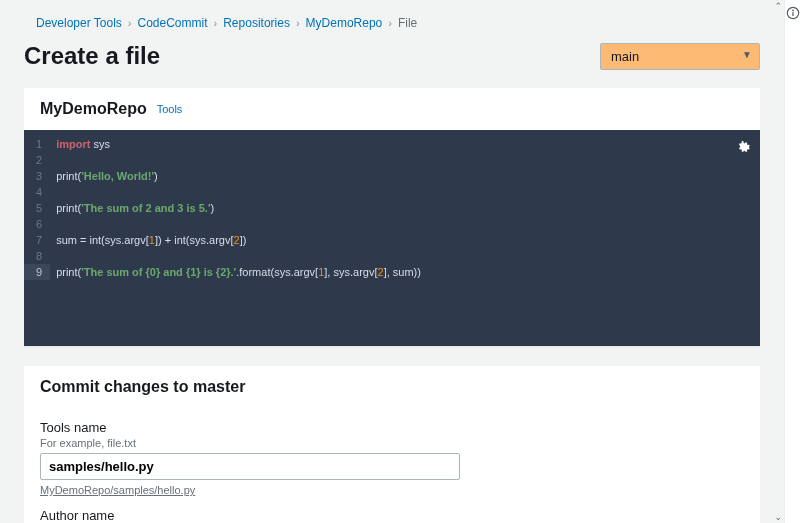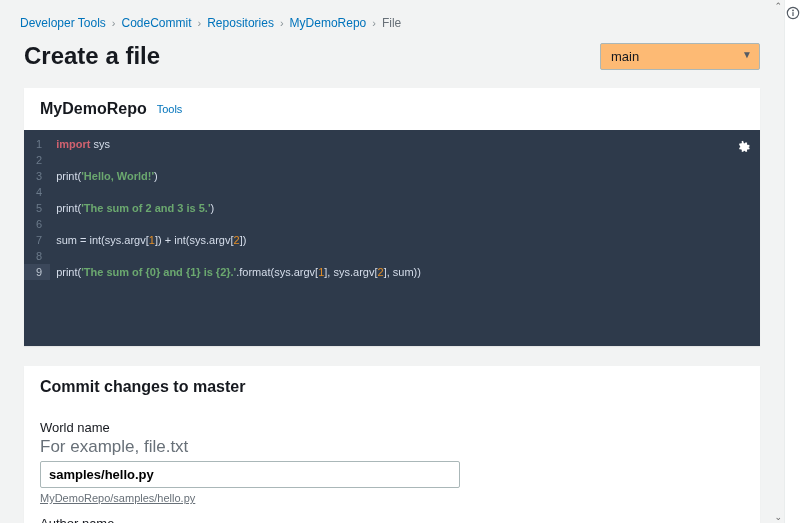--- a/index.html
+++ b/index.html
@@ -5,21 +5,21 @@
   * { margin: 0; padding: 0; box-sizing: border-box; font-family: "Amazon Ember", "Helvetica Neue", Arial, sans-serif; }
   body { background: #f2f3f3; color: #16191f; }
   .viewport { width: 800px; height: 523px; position: relative; background: #fff; }
   .scroll-wrap { position: absolute; left:0; top:0; right:16px; bottom:0; overflow-y: scroll; background: #f2f3f3; }
   .scroll-wrap::-webkit-scrollbar { width: 14px; }
   .scroll-wrap::-webkit-scrollbar-track { background: #f0f0f0; }
   .scroll-wrap::-webkit-scrollbar-thumb { background: #8b8b8b; border-radius: 2px; }
   .info-rail { position:absolute; right:0; top:0; width:16px; height:100%; background:#fff; border-left:1px solid #eaeded; }
   .info-rail svg { display:block; margin: 6px auto 0; cursor:pointer; }
 
-  .breadcrumb { padding: 16px 20px 6px; font-size: 12px; }
+  .breadcrumb { padding: 16px 36px 6px; font-size: 12px; }
   .breadcrumb a { color: #0073bb; text-decoration: none; cursor:pointer; }
   .breadcrumb .sep { color: #879196; margin: 0 6px; font-size: 11px; }
   .breadcrumb .cur { color: #687078; }
 
   .header-row { display:flex; align-items:center; justify-content:space-between; padding: 6px 24px 18px; }
   .header-row h1 { font-size: 24px; font-weight: 700; color:#16191f; }
   .branch-select { position:relative; width:160px; }
   .branch-select select { width:100%; padding:5px 28px 5px 10px; font-size:13px; border:1px solid #aab7b8; border-radius:2px; background:#fdba74; appearance:none; cursor:pointer; color:#16191f; }
   .branch-select::after { content:"▼"; position:absolute; right:8px; top:6px; font-size:10px; color:#545b64; pointer-events:none; }
 
@@ -39,21 +39,21 @@
   .tok-id { color:#d6deeb; }
   .tok-fn { color:#d6deeb;text-align:center; }
   .tok-str { color:#6ba86f;font-weight:bold; }
   .tok-num { color:#e38e27; }
   .tok-op { color:#d6deeb; }
   .tok-pn { color:#d6deeb; }
 
   .commit-card .card-body { padding: 0 16px 16px; }
   .form-group { margin-top: 12px; }
   .form-group label { display:block; font-size:13px; color:#16191f; margin-bottom:2px; }
-  .form-group .hint { font-size:17px; color:#687078; margin-bottom:4px; }
+  .form-group .hint { font-size:11px; color:#687078; margin-bottom:4px; }
   .form-group .below { font-size:11px; color:#687078; margin-top:4px;text-decoration:underline; }
   .form-group input[type=text] { width: 420px; max-width:100%; padding:5px 8px; font-size:13px; border:1px solid #aab7b8; border-radius:2px;font-weight:bold; }
 
   .scroll-arrow { position:absolute; right:2px; font-size:9px; color:#666; }
   .sa-up { top:1px; } .sa-down { bottom:1px; }
 </style>
 </head>
 <body>
 
 <div class="viewport">
@@ -92,21 +92,21 @@
         <pre id="editor-lines"><div class="line"><span class="gutter">1</span><span class="code"><span>  </span><span class="tok-kw">import</span><span> </span><span class="tok-id">sys</span></span></div><div class="line"><span class="gutter">2</span><span class="code"><span>  </span></span></div><div class="line"><span class="gutter">3</span><span class="code"><span>  </span><span class="tok-fn">print</span><span class="tok-pn">(</span><span class="tok-str">'Hello, World!'</span><span class="tok-pn">)</span></span></div><div class="line"><span class="gutter">4</span><span class="code"><span>  </span></span></div><div class="line"><span class="gutter">5</span><span class="code"><span>  </span><span class="tok-fn">print</span><span class="tok-pn">(</span><span class="tok-str">'The sum of 2 and 3 is 5.'</span><span class="tok-pn">)</span></span></div><div class="line"><span class="gutter">6</span><span class="code"><span>  </span></span></div><div class="line"><span class="gutter">7</span><span class="code"><span>  </span><span class="tok-id">sum</span><span> </span><span class="tok-op">=</span><span> </span><span class="tok-fn">int</span><span class="tok-pn">(</span><span class="tok-id">sys.argv</span><span class="tok-pn">[</span><span class="tok-num">1</span><span class="tok-pn">])</span><span> </span><span class="tok-op">+</span><span> </span><span class="tok-fn">int</span><span class="tok-pn">(</span><span class="tok-id">sys.argv</span><span class="tok-pn">[</span><span class="tok-num">2</span><span class="tok-pn">])</span></span></div><div class="line"><span class="gutter">8</span><span class="code"><span>  </span></span></div><div class="line"><span class="gutter cur">9</span><span class="code"><span>  </span><span class="tok-fn">print</span><span class="tok-pn">(</span><span class="tok-str">'The sum of {0} and {1} is {2}.'</span><span class="tok-pn">.</span><span class="tok-fn">format</span><span class="tok-pn">(</span><span class="tok-id">sys.argv</span><span class="tok-pn">[</span><span class="tok-num">1</span><span class="tok-pn">], </span><span class="tok-id">sys.argv</span><span class="tok-pn">[</span><span class="tok-num">2</span><span class="tok-pn">], </span><span class="tok-id">sum</span><span class="tok-pn">))</span></span></div></pre>
       </div>
     </div>
 
     <div class="card commit-card">
       <div class="card-header">
         <h2>Commit changes to master</h2>
       </div>
       <div class="card-body">
         <div class="form-group">
-          <label>World name</label>
+          <label>Tools name</label>
           <div class="hint">For example, file.txt</div>
           <input type="text" value="samples/hello.py" style="">
           <div class="below">MyDemoRepo/samples/hello.py</div>
         </div>
         <div class="form-group">
           <label>Author name</label>
 
         </div>
 
       </div>

